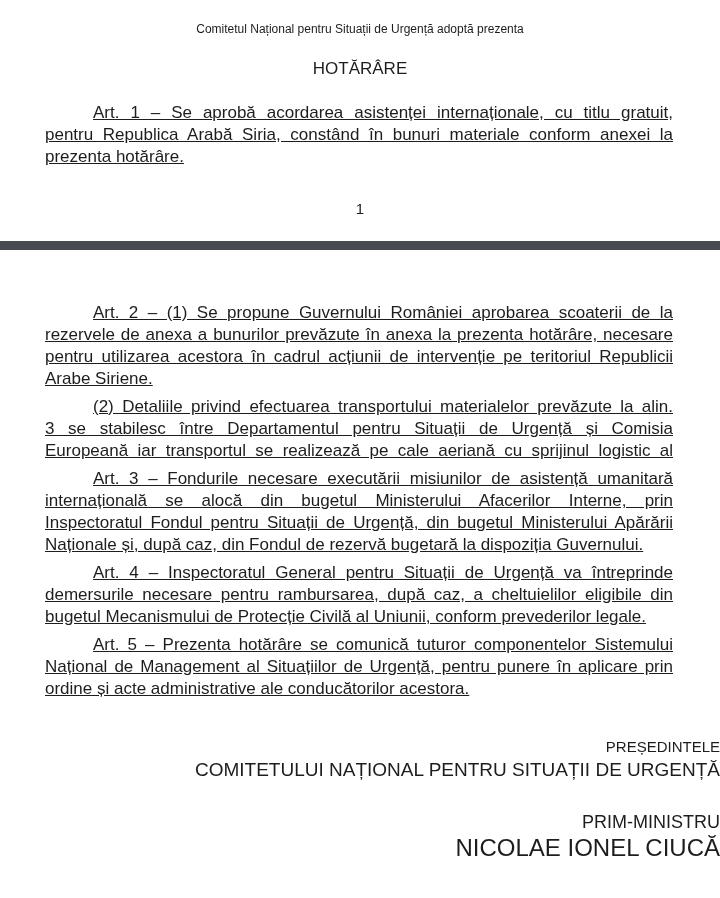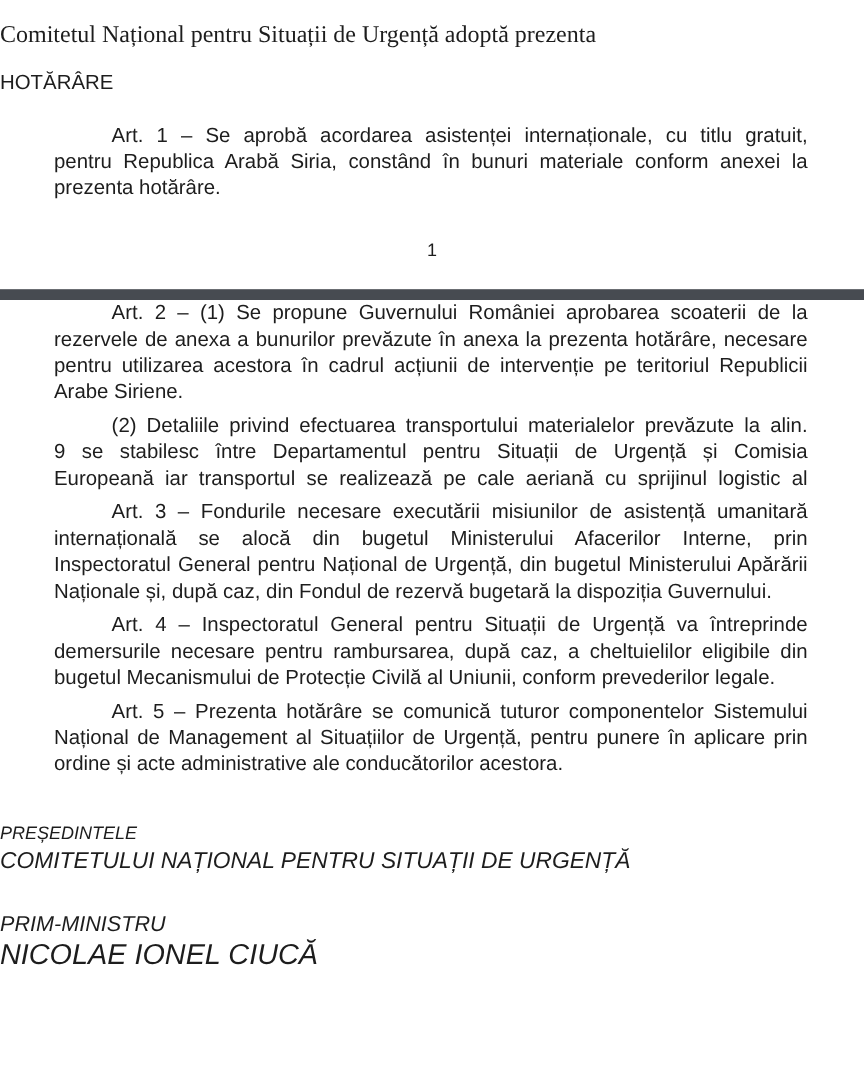--- a/index.html
+++ b/index.html
@@ -23,35 +23,36 @@
   .page {
     background: var(--page-bg);
     box-sizing: border-box;
   }
   .page-1 {
     height: 241px;
     padding-top: 16px;
   }
   .page-2 {
     min-height: 649px;
+    padding-top: 52px;
   }
   .doc-title {
-    text-align: left;
-    font-size: 20px;
+    text-align: center;
+    font-size: 12px;
     line-height: 26px;
-    font-family: Liberation Serif, serif;
   }
   .doc-subtitle {
-    text-align: left;
+    text-align: center;
     font-size: 17px;
     line-height: 22px;
     margin-top: 16px;
   }
   .body-text {
     margin: 0 47px 0 45px;
+    text-decoration: underline;
   }
   .page-1 .body-text {
     margin-top: 22px;
   }
   .para + .para {
     margin-top: 6px;
   }
   .line {
     font-size: 17px;
     line-height: 22px;
@@ -71,23 +72,22 @@
     font-size: 15px;
     line-height: 18px;
     margin-top: 32px;
   }
   .page-separator {
     height: 9px;
     width: 100%;
     background: var(--separator);
   }
   .signature {
-    text-align: left;
+    text-align: right;
     margin-top: 36px;
-    font-style: italic;
   }
   .sig-president {
     font-size: 15px;
     line-height: 22px;
   }
   .sig-committee {
     font-size: 19px;
     line-height: 24px;
   }
   .sig-pm-block {
@@ -125,27 +125,27 @@
   <section class="page page-2">
     <div class="body-text">
         <div class="para">
           <div class="line first">Art. 2 – (1) Se propune Guvernului României aprobarea scoaterii de la</div>
           <div class="line">rezervele de anexa a bunurilor prevăzute în anexa la prezenta hotărâre, necesare</div>
           <div class="line">pentru utilizarea acestora în cadrul acțiunii de intervenție pe teritoriul Republicii</div>
           <div class="line last">Arabe Siriene.</div>
         </div>
         <div class="para">
           <div class="line first">(2) Detaliile privind efectuarea transportului materialelor prevăzute la alin.</div>
-          <div class="line">9 se stabilesc între Departamentul pentru Situații de Urgență și Comisia</div>
+          <div class="line">3 se stabilesc între Departamentul pentru Situații de Urgență și Comisia</div>
           <div class="line">Europeană iar transportul se realizează pe cale aeriană cu sprijinul logistic al</div>
         </div>
         <div class="para">
           <div class="line first">Art. 3 – Fondurile necesare executării misiunilor de asistență umanitară</div>
           <div class="line">internațională se alocă din bugetul Ministerului Afacerilor Interne, prin</div>
-          <div class="line">Inspectoratul General pentru Național de Urgență, din bugetul Ministerului Apărării</div>
+          <div class="line">Inspectoratul Fondul pentru Situații de Urgență, din bugetul Ministerului Apărării</div>
           <div class="line last">Naționale și, după caz, din Fondul de rezervă bugetară la dispoziția Guvernului.</div>
         </div>
         <div class="para">
           <div class="line first">Art. 4 – Inspectoratul General pentru Situații de Urgență va întreprinde</div>
           <div class="line">demersurile necesare pentru rambursarea, după caz, a cheltuielilor eligibile din</div>
           <div class="line last">bugetul Mecanismului de Protecție Civilă al Uniunii, conform prevederilor legale.</div>
         </div>
         <div class="para">
           <div class="line first">Art. 5 – Prezenta hotărâre se comunică tuturor componentelor Sistemului</div>
           <div class="line">Național de Management al Situațiilor de Urgență, pentru punere în aplicare prin</div>

